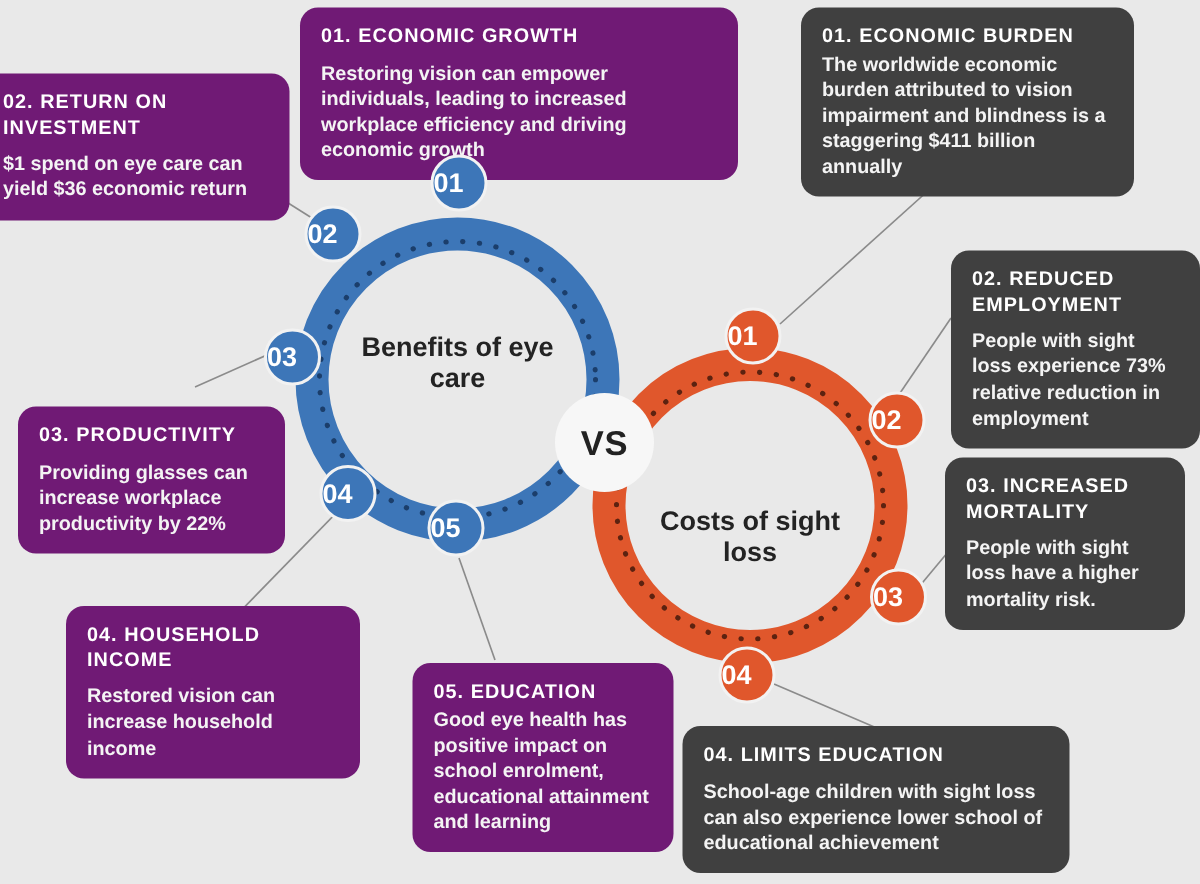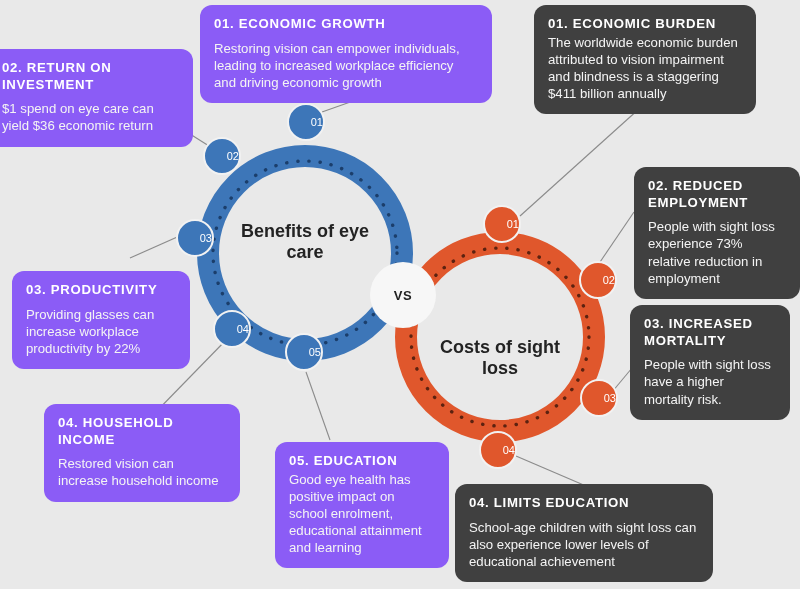--- a/index.html
+++ b/index.html
@@ -34,34 +34,34 @@
 
   
   .card {
     position: absolute;
     box-sizing: border-box;
     border-radius: 12px;
     z-index: 3;
     color: #ffffff;
     padding: 11px 14px 12px 14px;
   }
-  .card.blue  { background: #8b5cf6; }
+  .card.blue  { background: #701a75; }
   .card.orange{ background: #404040; }
 
   .card .card-title {
     font-size: 13.2px;
     font-weight: bold;
     letter-spacing: 0.7px;
     line-height: 1.26;
     margin: 0 0 7px 0;
     color: #ffffff;
   }
   .card .card-body {
     font-size: 13.2px;
-    font-weight: normal;
+    font-weight: bold;
     line-height: 1.30;
     margin: 0;
     color: #f4f4f4;
   }
   .card.tight .card-title { margin-bottom: 1px; }
 
   
   #card-blue-01 { left: 200px; top: 5px;   width: 292px; }
   #card-blue-02 { left: -12px; top: 49px;  width: 205px; }
   #card-blue-03 { left: 12px;  top: 271px; width: 178px; }
@@ -93,40 +93,40 @@
     left: 370px; top: 262px;
     width: 66px; height: 66px;
     border-radius: 50%;
     background: #f7f7f7;
     z-index: 4;
     display: flex;
     align-items: center;
     justify-content: center;
   }
   #vs-badge .vs-text {
-    font-size: 13px;
+    font-size: 23px;
     font-weight: bold;
     color: #222222;
     letter-spacing: 0.5px;
   }
 
   
   .step-badge {
     position: absolute;
     width: 38px; height: 38px;
     border-radius: 50%;
     box-sizing: border-box;
     border: 2.5px solid #f2f2f2;
     display: flex;
     align-items: center;
-    justify-content: flex-end;
+    justify-content: flex-start;
     z-index: 5;
     color: #ffffff;
-    font-size: 11px;
-    font-weight: normal;
+    font-size: 18px;
+    font-weight: bold;
   }
   .step-badge.blue   { background: #3d76b8; }
   .step-badge.orange { background: #e0572c; }
 </style>
 </head>
 <body>
 
 <div id="infographic">
 
   <svg id="connector-layer" viewBox="0 0 800 589" xmlns="http://www.w3.org/2000/svg">
@@ -223,16 +223,16 @@
     <p class="card-body">People with sight loss experience 73% relative reduction in employment</p>
   </div>
 
   <div class="card orange" id="card-orange-03">
     <p class="card-title">03. INCREASED MORTALITY</p>
     <p class="card-body">People with sight loss have a higher mortality risk.</p>
   </div>
 
   <div class="card orange" id="card-orange-04">
     <p class="card-title">04. LIMITS EDUCATION</p>
-    <p class="card-body">School-age children with sight loss can also experience lower levels of educational achievement</p>
+    <p class="card-body">School-age children with sight loss can also experience lower school of educational achievement</p>
   </div>
 
 </div>
 
 </body></html>

